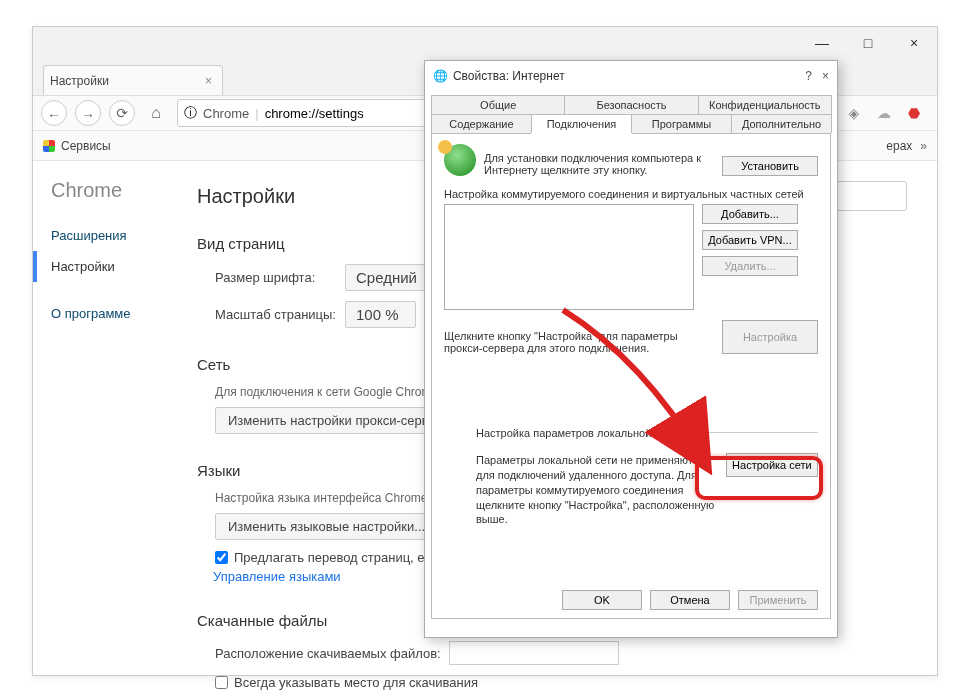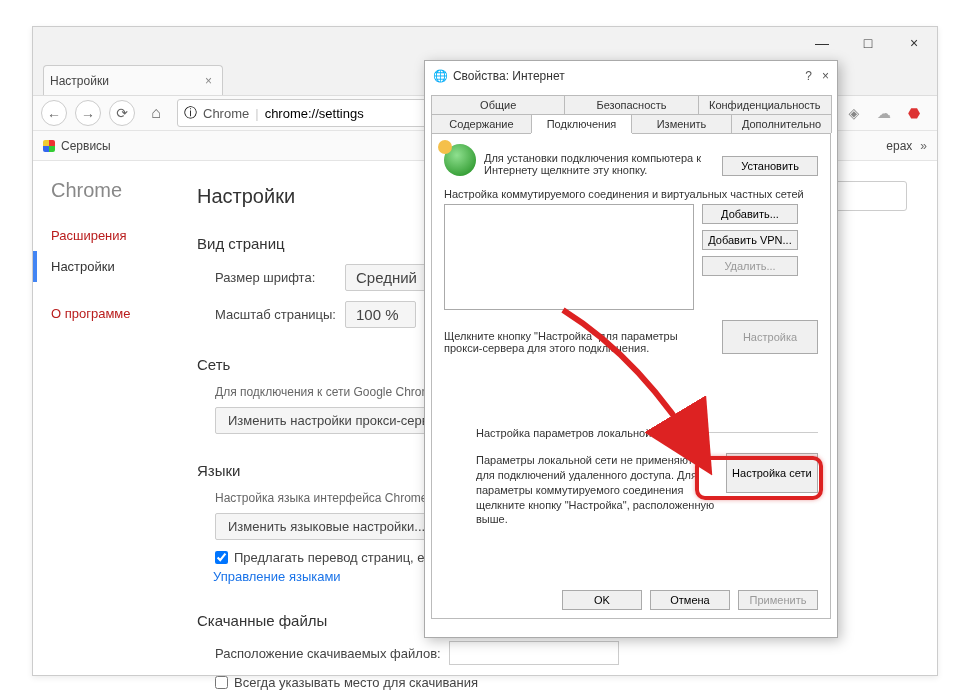--- a/index.html
+++ b/index.html
@@ -21,21 +21,21 @@
 .right-icons { display:flex; gap:12px; padding:0 6px; }
 .ri { width:18px; height:18px; display:flex;align-items:center;justify-content:center; font-size:14px; }
 .bookmarks-row { height:30px; border-bottom:1px solid #e4e4e4; background:#fafafa; display:flex; align-items:center; padding:0 10px; font-size:12px; color:#444; }
 .bk-icon { width:12px;height:12px; background: conic-gradient(#e33 0 25%, #3c3 0 50%, #36e 0 75%, #ec3 0); margin-right:6px; border-radius:2px;}
 .bk-right { margin-left:auto; color:#444; }
 
 
 .settings { display:flex; height: calc(100% - 134px); }
 .side { width:150px; padding:18px 0 0 18px; font-size:13px; color:#555; }
 .brand { font-size:20px; color:#888; margin-bottom:18px; display:flex;align-items:center; }
-.side-item { padding:8px 0; color:#b91c1c; }
+.side-item { padding:8px 0; color:#0c4a6e; }
 .side-item.active { color:#333; border-left:4px solid #4285f4; margin-left:-18px; padding-left:14px; }
 .main { flex:1; padding:20px 30px 0 14px; }
 .page-head { display:flex; align-items:center; margin-bottom:24px; }
 .page-title { font-size:20px; color:#333; }
 .search-box { margin-left:auto; width:280px; height:30px; border:1px solid #ccc; border-radius:3px; }
 .section { margin-bottom:28px; }
 .section > h3 { font-size:15px; font-weight:normal; color:#333; margin-bottom:12px; }
 .field-row { display:flex; align-items:center; margin:8px 0 10px 18px; font-size:13px; color:#444; }
 .field-row label { width:130px; color:#444;}
 .select-btn { border:1px solid #ccc; background:#f5f5f5; padding:4px 16px 4px 10px; font-size:15px; color:#444; border-radius:2px; }
@@ -184,21 +184,21 @@
   </div>
   <div class="dlg-tabs-wrap">
     <div class="dlg-tabs">
       <div class="dlg-tab">Общие</div>
       <div class="dlg-tab">Безопасность</div>
       <div class="dlg-tab">Конфиденциальность</div>
     </div>
     <div class="dlg-tabs row2">
       <div class="dlg-tab">Содержание</div>
       <div class="dlg-tab active">Подключения</div>
-      <div class="dlg-tab">Изменить</div>
+      <div class="dlg-tab">Программы</div>
       <div class="dlg-tab">Дополнительно</div>
     </div>
   </div>
   <div class="dlg-body">
     <div class="setup-row">
       <div class="globe"></div>
       <div style="flex:1">Для установки подключения компьютера к Интернету щелкните эту кнопку.</div>
       <button class="w-btn">Установить</button>
     </div>
     <div class="conn-group-label">Настройка коммутируемого соединения и виртуальных частных сетей</div>
@@ -213,21 +213,21 @@
     <div style="display:flex; gap:8px; margin-top:10px;">
       <div class="proxy-note">Щелкните кнопку "Настройка" для параметры прокси-сервера для этого подключения.</div>
       <button class="w-btn disabled" style="margin-left:auto">Настройка</button>
     </div>
 
     <div class="lan-group">
       <div class="lan-fieldset">
         <span class="lan-title">Настройка параметров локальной сети</span>
         <div class="lan-row">
           <div class="lan-text">Параметры локальной сети не применяются для подключений удаленного доступа. Для параметры коммутируемого соединения щелкните кнопку "Настройка", расположенную выше.</div>
-          <button class="w-btn" style="height:40px;">Настройка сети</button>
+          <button class="w-btn" style="height:24px;">Настройка сети</button>
         </div>
       </div>
     </div>
 
     <div class="dlg-footer">
       <button class="w-btn">OK</button>
       <button class="w-btn">Отмена</button>
       <button class="w-btn disabled">Применить</button>
     </div>
   </div>

